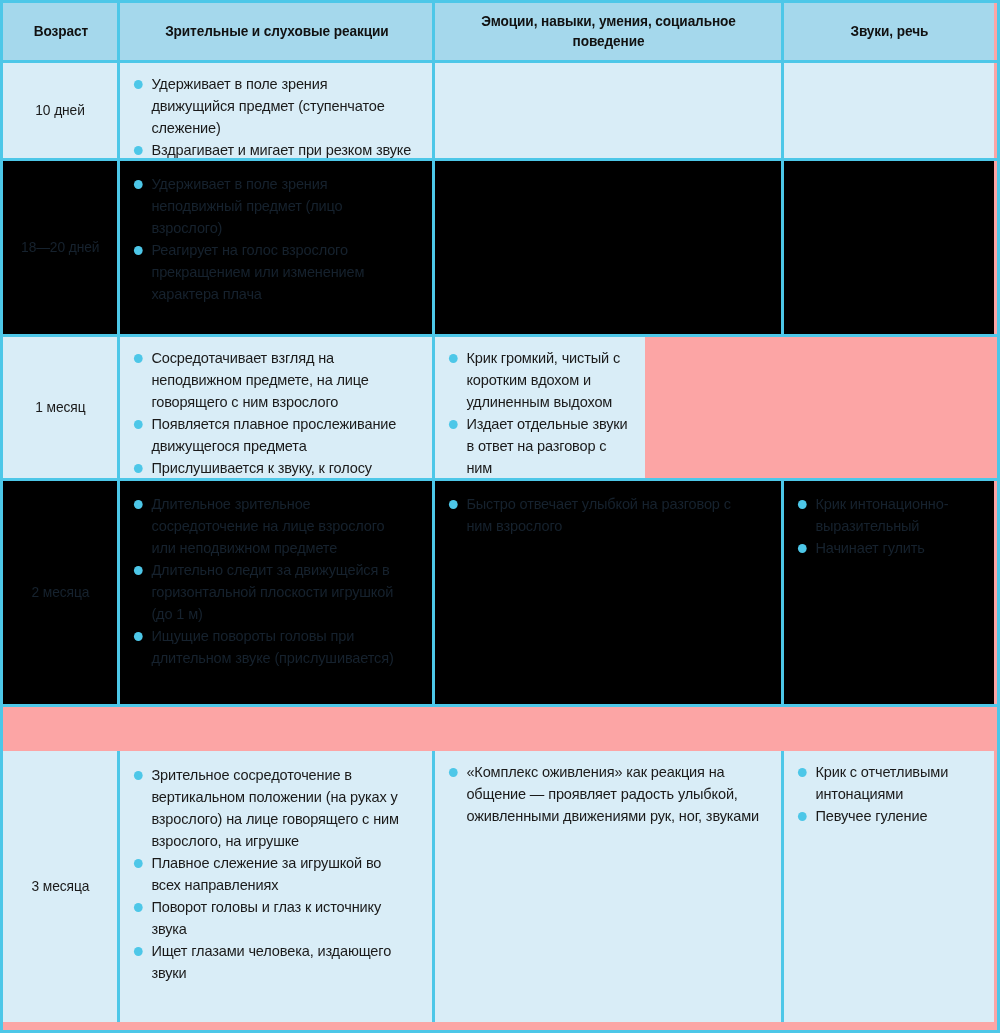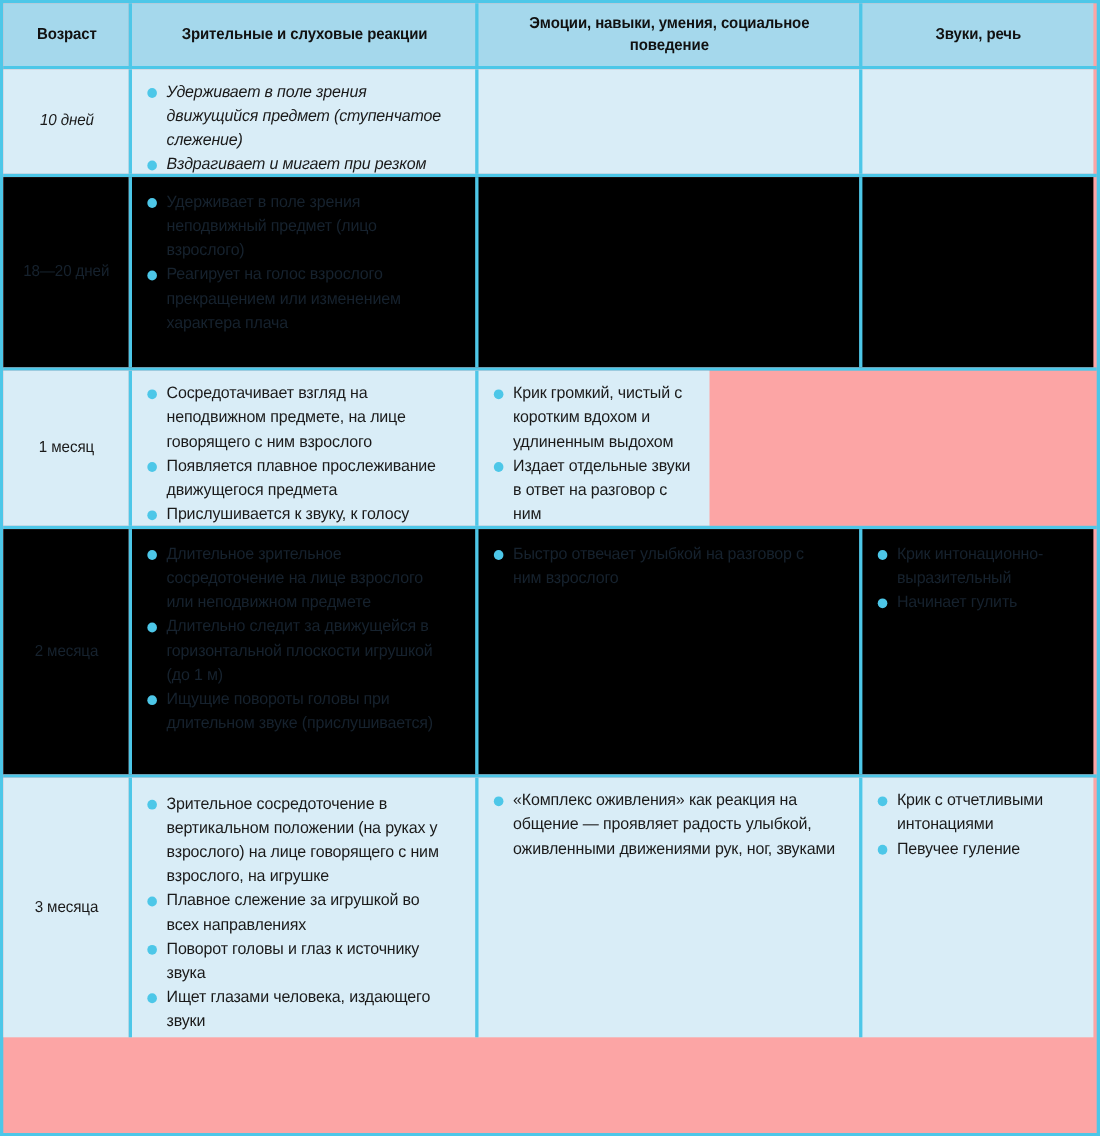--- a/index.html
+++ b/index.html
@@ -89,25 +89,25 @@
   ul.blist li::before{
     content:"";
     position:absolute;
     left:2px;top:7px;
     width:9px;height:9px;
     border-radius:50%;
     background:#4dc7e8;
   }
 
   
-  .r1 .cell{height:95px;font-style:italic;}
+  .r1 .cell{height:95px;}
   .r2 .cell{height:173px;}
   .r3 .cell{height:141px;}
   .r4 .cell{height:223px;justify-content:center;}
-  .r5 .cell{height:236px;}
+  .r5 .cell{height:271px;margin-top:44px;}
   .r2 .contentcell,.r4 .contentcell{align-items:flex-start;}
   .r2 .contentcell ul.blist,.r4 .contentcell ul.blist{padding-top:2px;}
   .r5 .contentcell ul.blist{padding-top:0;}
   .r1 .contentcell{align-items:flex-start;}
   .r3 .c2.contentcell{align-items:flex-start;}
   .r5 .c2.contentcell{align-items:flex-start;}
   .r5 .c2.contentcell ul.blist{padding-top:3px;}
 </style>
 </head>
 <body>

